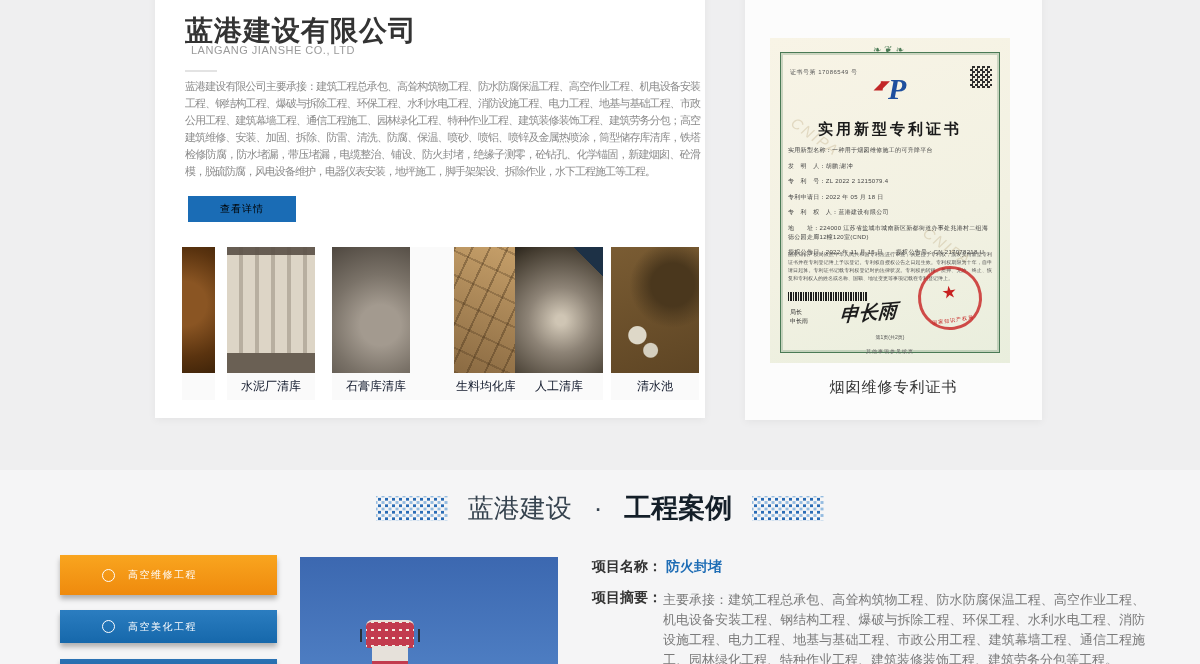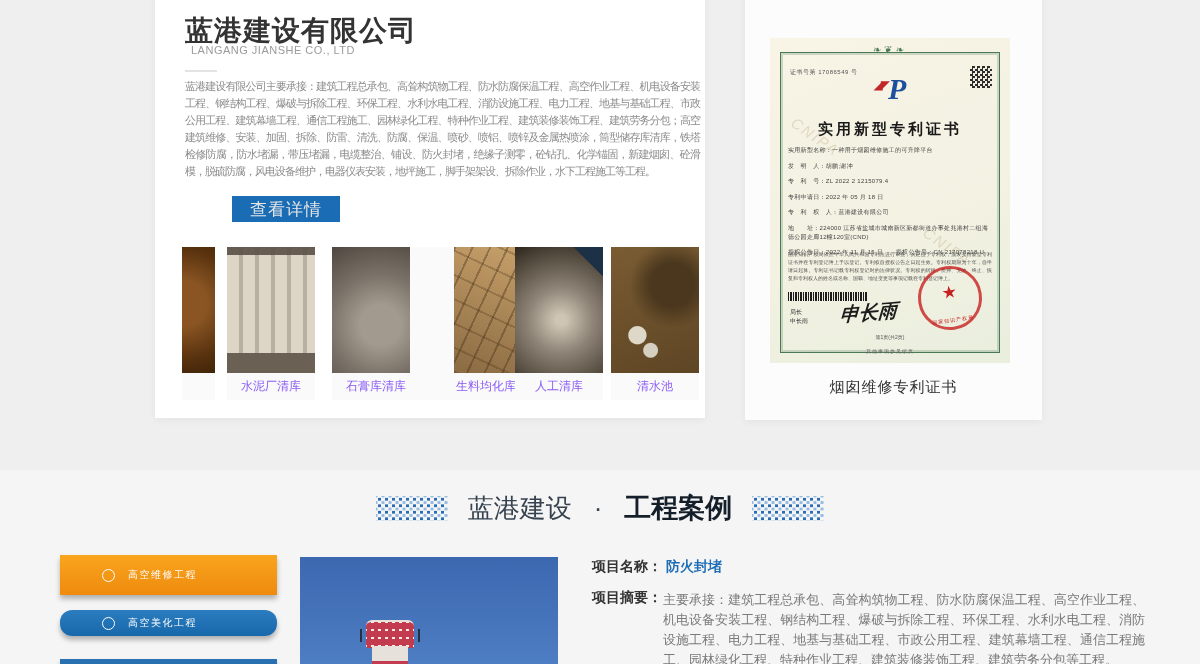--- a/index.html
+++ b/index.html
@@ -10,27 +10,27 @@
   .sec-top{position:absolute;left:0;top:0;width:1132px;height:470px;background:#efeff0;}
 
   .card{position:absolute;background:#ffffff;box-shadow:0 2px 8px rgba(0,0,0,.05);}
   .card-intro{left:155px;top:-60px;width:550px;height:478px;}
   .card-honor{left:745px;top:-30px;width:297px;height:450px;background:#fcfcfc;}
 
   .company-title{position:absolute;left:30px;top:72px;font-size:28px;font-weight:bold;color:#333;letter-spacing:1px;}
   .company-sub{position:absolute;left:36px;top:104px;font-size:11px;color:#9b9b9b;letter-spacing:.5px;}
   .divider{position:absolute;left:30px;top:130px;width:32px;height:0;border-top:2px solid #e3e3e3;}
   .company-desc{position:absolute;left:30px;top:138px;width:515px;font-size:11px;letter-spacing:-1px;line-height:17px;color:#8b8b8b;text-align:justify;}
-  .btn-detail{position:absolute;left:33px;top:256px;width:108px;height:26px;background:#1a6cb5;color:#e5e5e5;font-size:17px;letter-spacing:1px;display:flex;align-items:center;justify-content:center;cursor:pointer;border:none;margin-left:44px;}
+  .btn-detail{position:absolute;left:33px;top:256px;width:108px;height:26px;background:#1a6cb5;color:#000000;font-size:10px;letter-spacing:1px;display:flex;align-items:center;justify-content:center;cursor:pointer;border:none;}
 
   
   .gallery{position:absolute;left:27px;top:307px;width:523px;height:156px;overflow:hidden;}
   .tile{position:absolute;top:0;width:88px;height:153px;background:#fafafa;cursor:pointer;}
   .tile .ph{width:88px;height:126px;}
-  .tile .cap{height:27px;line-height:27px;text-align:center;font-size:12px;color:#8b5cf6;background:#fafafa;white-space:nowrap;overflow:hidden;}
+  .tile .cap{height:27px;line-height:27px;text-align:center;font-size:12px;color:#0f172a;background:#fafafa;white-space:nowrap;overflow:hidden;}
   .t1{left:-55px;} .t2{left:45px;} .t3{left:150px;} .t4{left:228px;padding-left:44px;} .t5{left:333px;} .t6{left:429px;}
   .ph1{background:radial-gradient(circle at 65% 45%,#8a5523 0 25%,#5a330f 60%,#2e1a05 100%),#3a2108;}
   .ph2{background:
       linear-gradient(180deg,rgba(90,80,70,.9) 0 6%,transparent 6%),
       linear-gradient(0deg,#6a6054 0 16%,transparent 16%),
       repeating-linear-gradient(90deg,#ddd5c6 0 12px,#b8afa0 12px 16px),
       #c9d2da;}
   .ph3{background:radial-gradient(circle at 55% 62%,#a39a8f 0 22%,#7a7268 55%,#4e473f 100%);}
   .ph4{background:
       repeating-linear-gradient(115deg,rgba(60,40,18,.35) 0 2px,transparent 2px 16px),
@@ -75,21 +75,21 @@
       background-image:radial-gradient(circle,#2a6cb5 1.5px,transparent 1.8px),radial-gradient(circle,#93bbe0 1.5px,transparent 1.8px);
       background-size:7px 6.5px;background-position:0 0,3.5px 3.25px;}
   .case-heading .h-light{font-size:26px;color:#36434f;}
   .case-heading .h-sep{font-size:26px;color:#36434f;margin:0 2px;}
   .case-heading .h-bold{font-size:27px;font-weight:bold;color:#141f29;}
 
   .tab{position:absolute;left:60px;width:217px;display:flex;align-items:center;color:#fff;cursor:pointer;box-shadow:0 4px 5px rgba(0,0,0,.28);}
   .tab .ring{width:11px;height:11px;border:1.5px solid #fff;border-radius:50%;margin-left:42px;margin-right:13px;flex:none;}
   .tab .lbl{font-size:10px;letter-spacing:1.5px;}
   .tab1{top:85px;height:40px;background:linear-gradient(180deg,#f9a51f,#ef8a0d);}
-  .tab2{top:140px;height:26px;background:linear-gradient(180deg,#2b7dc0,#1668ab);border-radius:12px;}
+  .tab2{top:140px;height:33px;background:linear-gradient(180deg,#2b7dc0,#1668ab);}
   .tab3{top:189px;height:36px;background:linear-gradient(180deg,#2a72b4,#15578f);}
 
   .case-photo{position:absolute;left:300px;top:87px;width:258px;height:107px;overflow:hidden;background:linear-gradient(180deg,#3c68b0,#4d7dc2);}
   .chimney-cap{position:absolute;left:66px;top:63px;width:48px;height:26px;background:#c23b4e;border-radius:6px 6px 2px 2px;border-top:2px solid #e9e3da;
       background-image:radial-gradient(circle,#f2ece2 1.2px,transparent 1.4px);background-size:7px 8px;background-position:3px 4px;}
   .chimney-post{position:absolute;width:2px;height:13px;background:#26303c;top:72px;}
   .post-l{left:60px;} .post-r{left:118px;}
   .chimney-col{position:absolute;left:72px;top:89px;width:36px;height:18px;
       background:linear-gradient(180deg,#e6e1da 0 15px,#c23b4e 15px 18px);}
 

